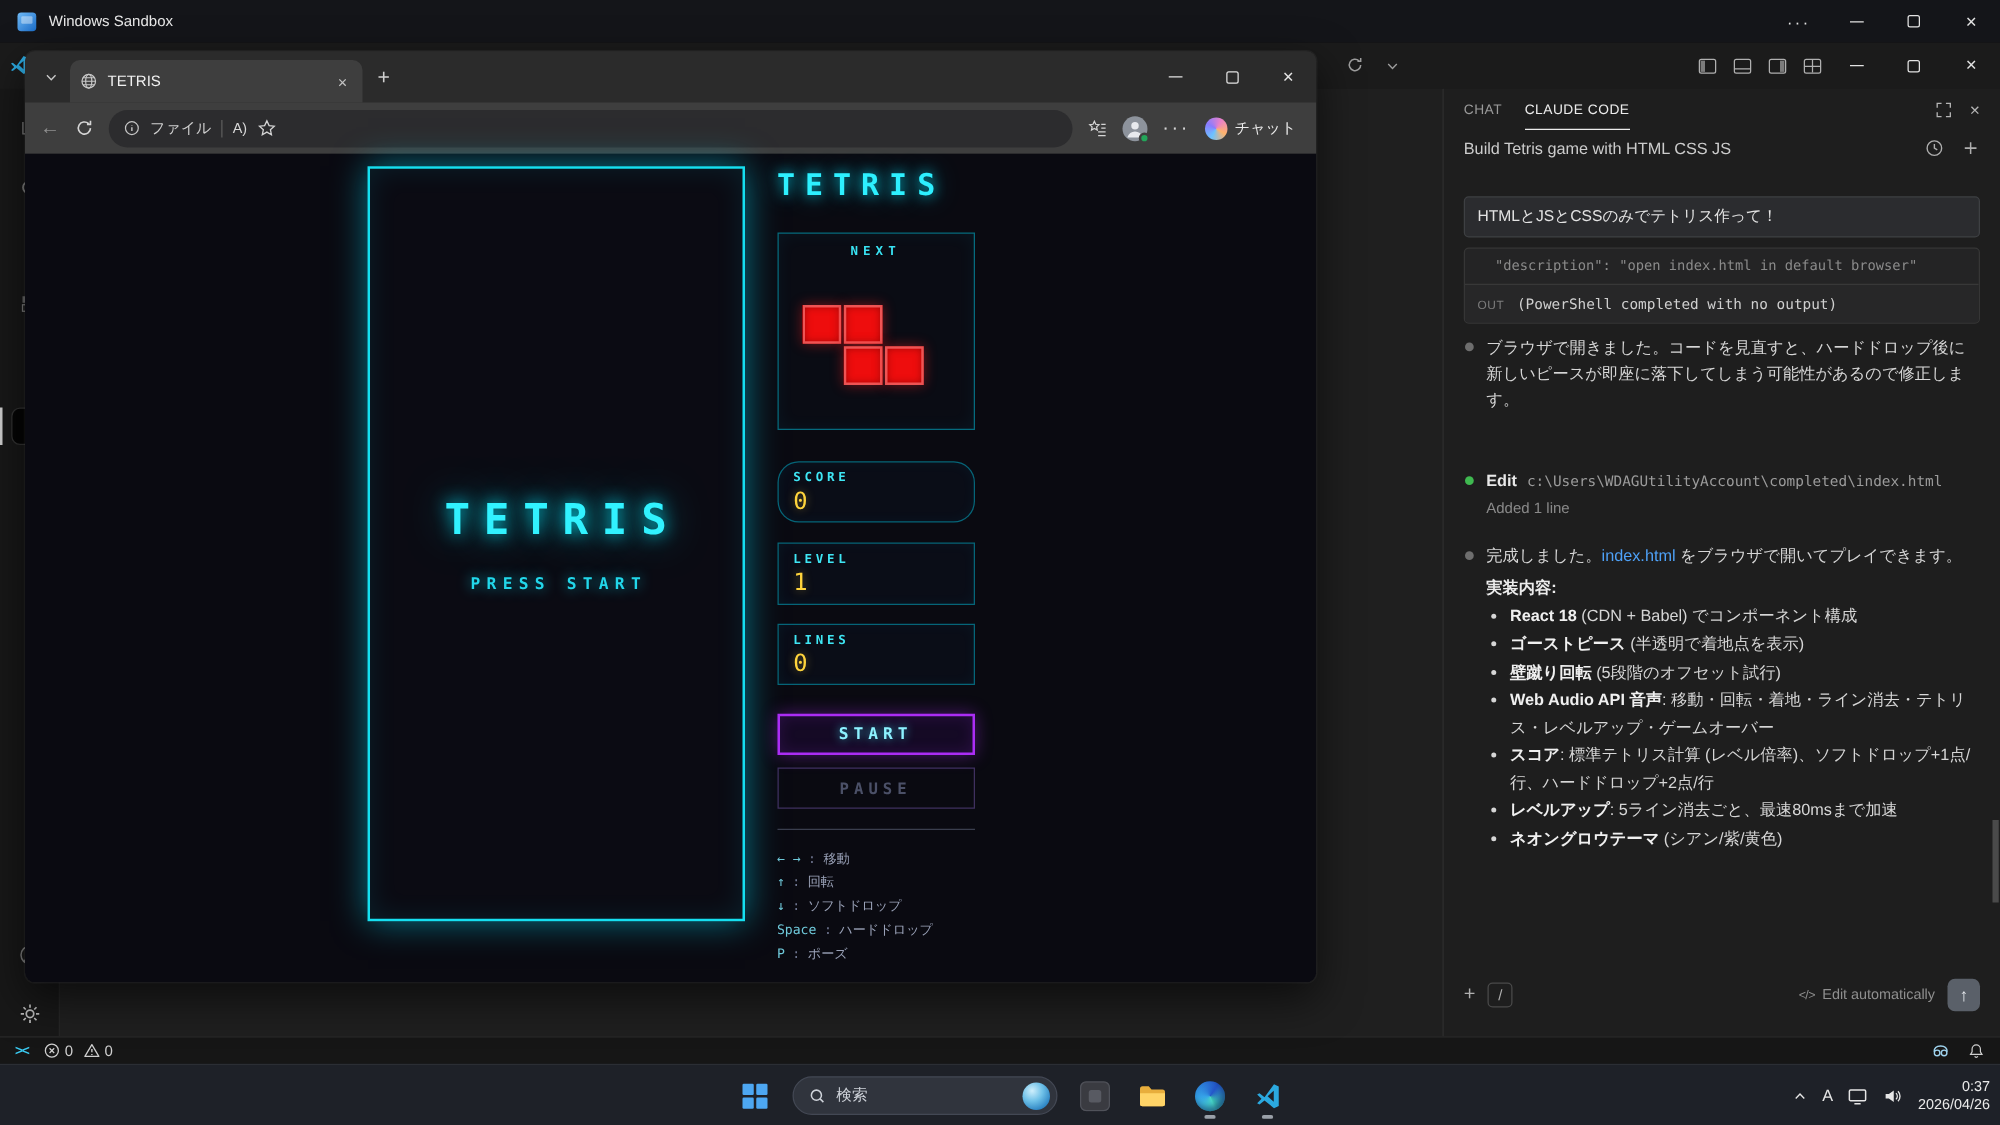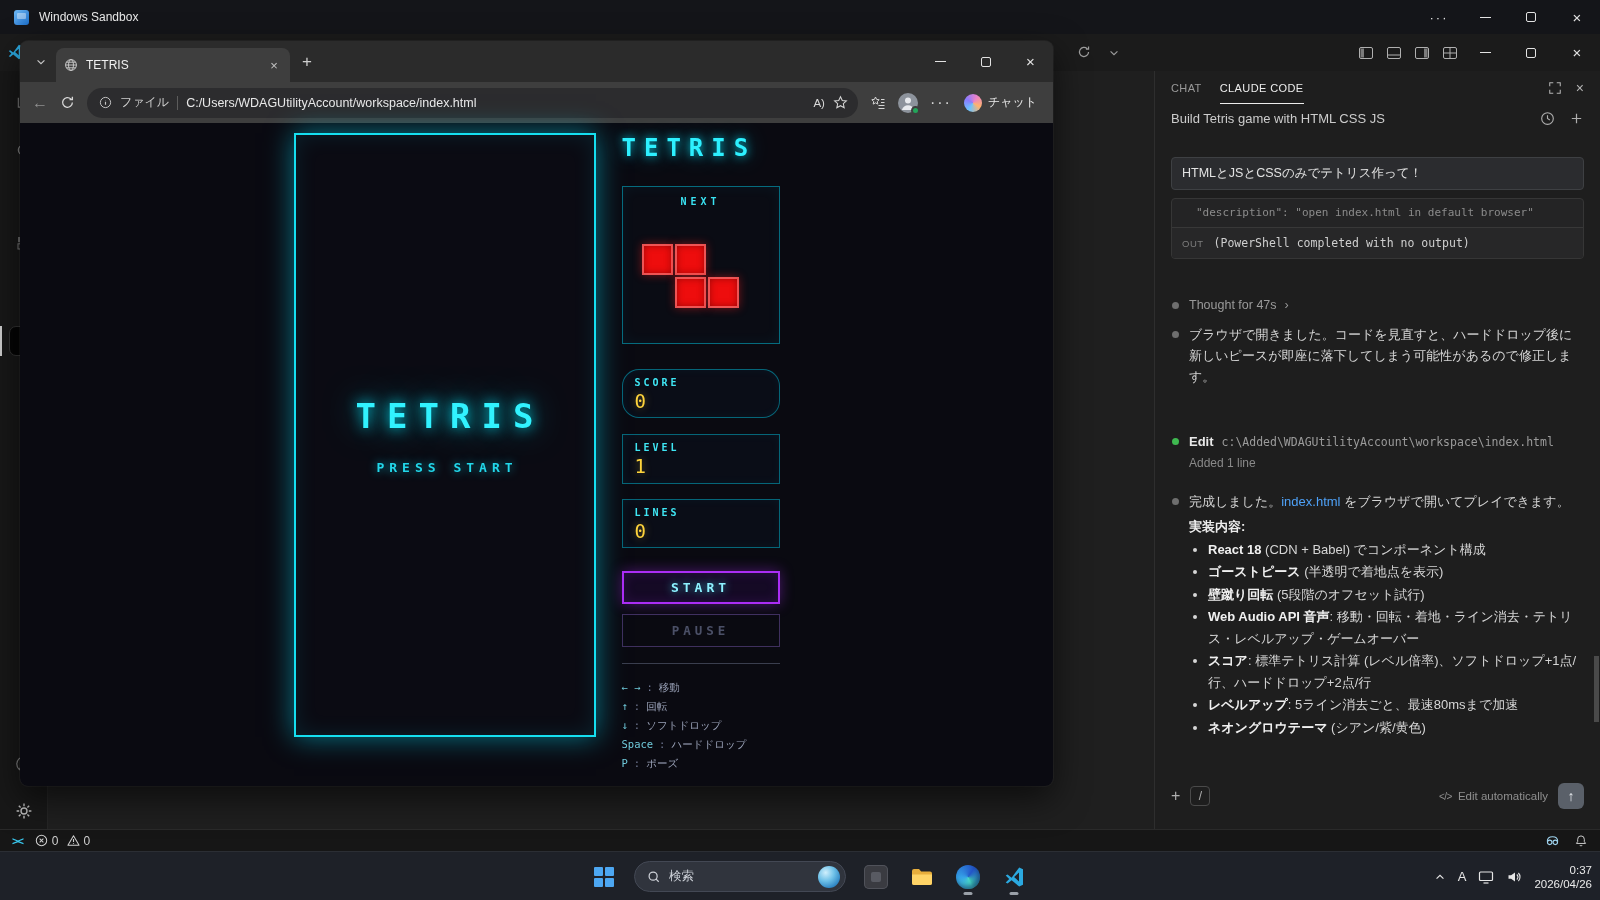--- a/index.html
+++ b/index.html
@@ -285,30 +285,27 @@
       <div class="prompt-box">HTMLとJSとCSSのみでテトリス作って！</div>
 
       <div class="tool-block">
         <div class="tool-code">"description": "open index.html in default browser"</div>
         <div class="tool-out">
           <span class="tool-out-label">OUT</span>
           <span class="tool-out-text">(PowerShell completed with no output)</span>
         </div>
       </div>
 
-      <div class="msg thought">
-        <span class="dot"></span><span>Thought for 47s</span><span class="chev">›</span>
-      </div>
 
       <div class="msg msg1">
         <span class="dot"></span><span>ブラウザで開きました。コードを見直すと、ハードドロップ後に新しいピースが即座に落下してしまう可能性があるので修正します。</span>
       </div>
 
       <div class="msg edit-row">
-        <span class="dot green"></span><span class="edit-label">Edit</span><span class="edit-path">c:\Added\WDAGUtilityAccount\workspace\index.html</span>
+        <span class="dot green"></span><span class="edit-label">Edit</span><span class="edit-path">c:\Users\WDAGUtilityAccount\completed\index.html</span>
         <div class="edit-added">Added 1 line</div>
       </div>
 
       <div class="msg msg2">
         <span class="dot"></span><span>完成しました。</span><a class="link" href="#">index.html</a><span> をブラウザで開いてプレイできます。</span>
         <div class="impl-head">実装内容:</div>
         <ul class="impl">
           <li><b>React 18</b><span> (CDN + Babel) でコンポーネント構成</span></li>
           <li><b>ゴーストピース</b><span> (半透明で着地点を表示)</span></li>
           <li><b>壁蹴り回転</b><span> (5段階のオフセット試行)</span></li>
@@ -408,21 +405,20 @@
     </span>
     <div class="addr">
       <span class="nav-icon" style="color:#c6c6c6;">
         <svg width="13" height="13" viewBox="0 0 16 16">
             <circle cx="8" cy="8" r="6.3" fill="none" stroke="currentColor" stroke-width="1.2"></circle>
             <path d="M8 7.2v3.6M8 4.9v.4" stroke="currentColor" stroke-width="1.4"></path>
           </svg>
       </span>
       <span class="scheme">ファイル</span>
       <span class="addr-sep"></span>
-      <span class="url">C:/Users/WDAGUtilityAccount/workspace/index.html</span>
       <span class="read-aloud">A)</span>
       <span class="nav-icon">
         <svg width="15" height="15" viewBox="0 0 16 16">
             <path d="M8 1.8l1.9 4 4.4.5-3.3 3 .9 4.3L8 11.4 4.1 13.6l.9-4.3-3.3-3 4.4-.5z" fill="none" stroke="currentColor" stroke-width="1.1"></path>
           </svg>
       </span>
     </div>
     <span class="nav-icon">
       <svg width="16" height="16" viewBox="0 0 16 16">
           <path d="M5.5 2l1.1 2.4 2.6.3-1.9 1.8.5 2.6-2.3-1.3-2.3 1.3.5-2.6L1.8 4.7l2.6-.3z" fill="none" stroke="currentColor" stroke-width="1"></path>

